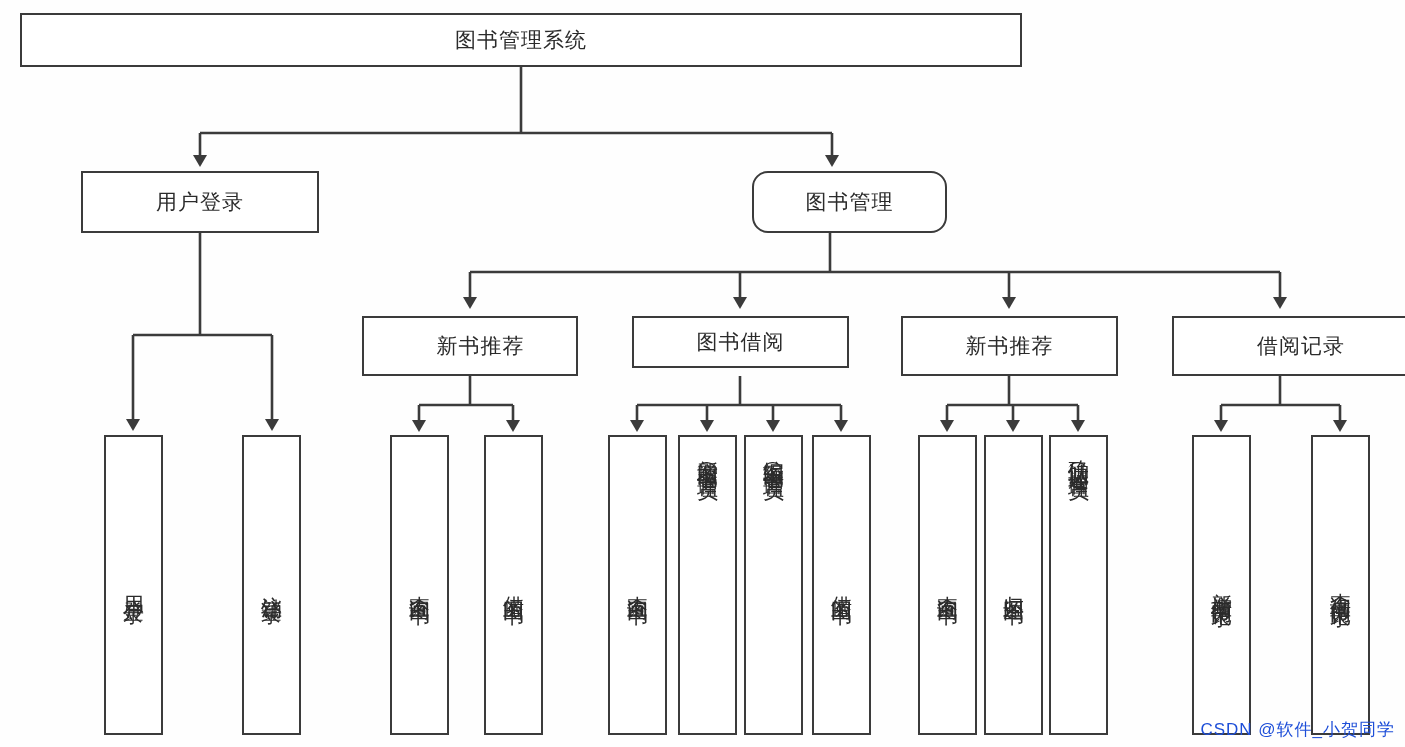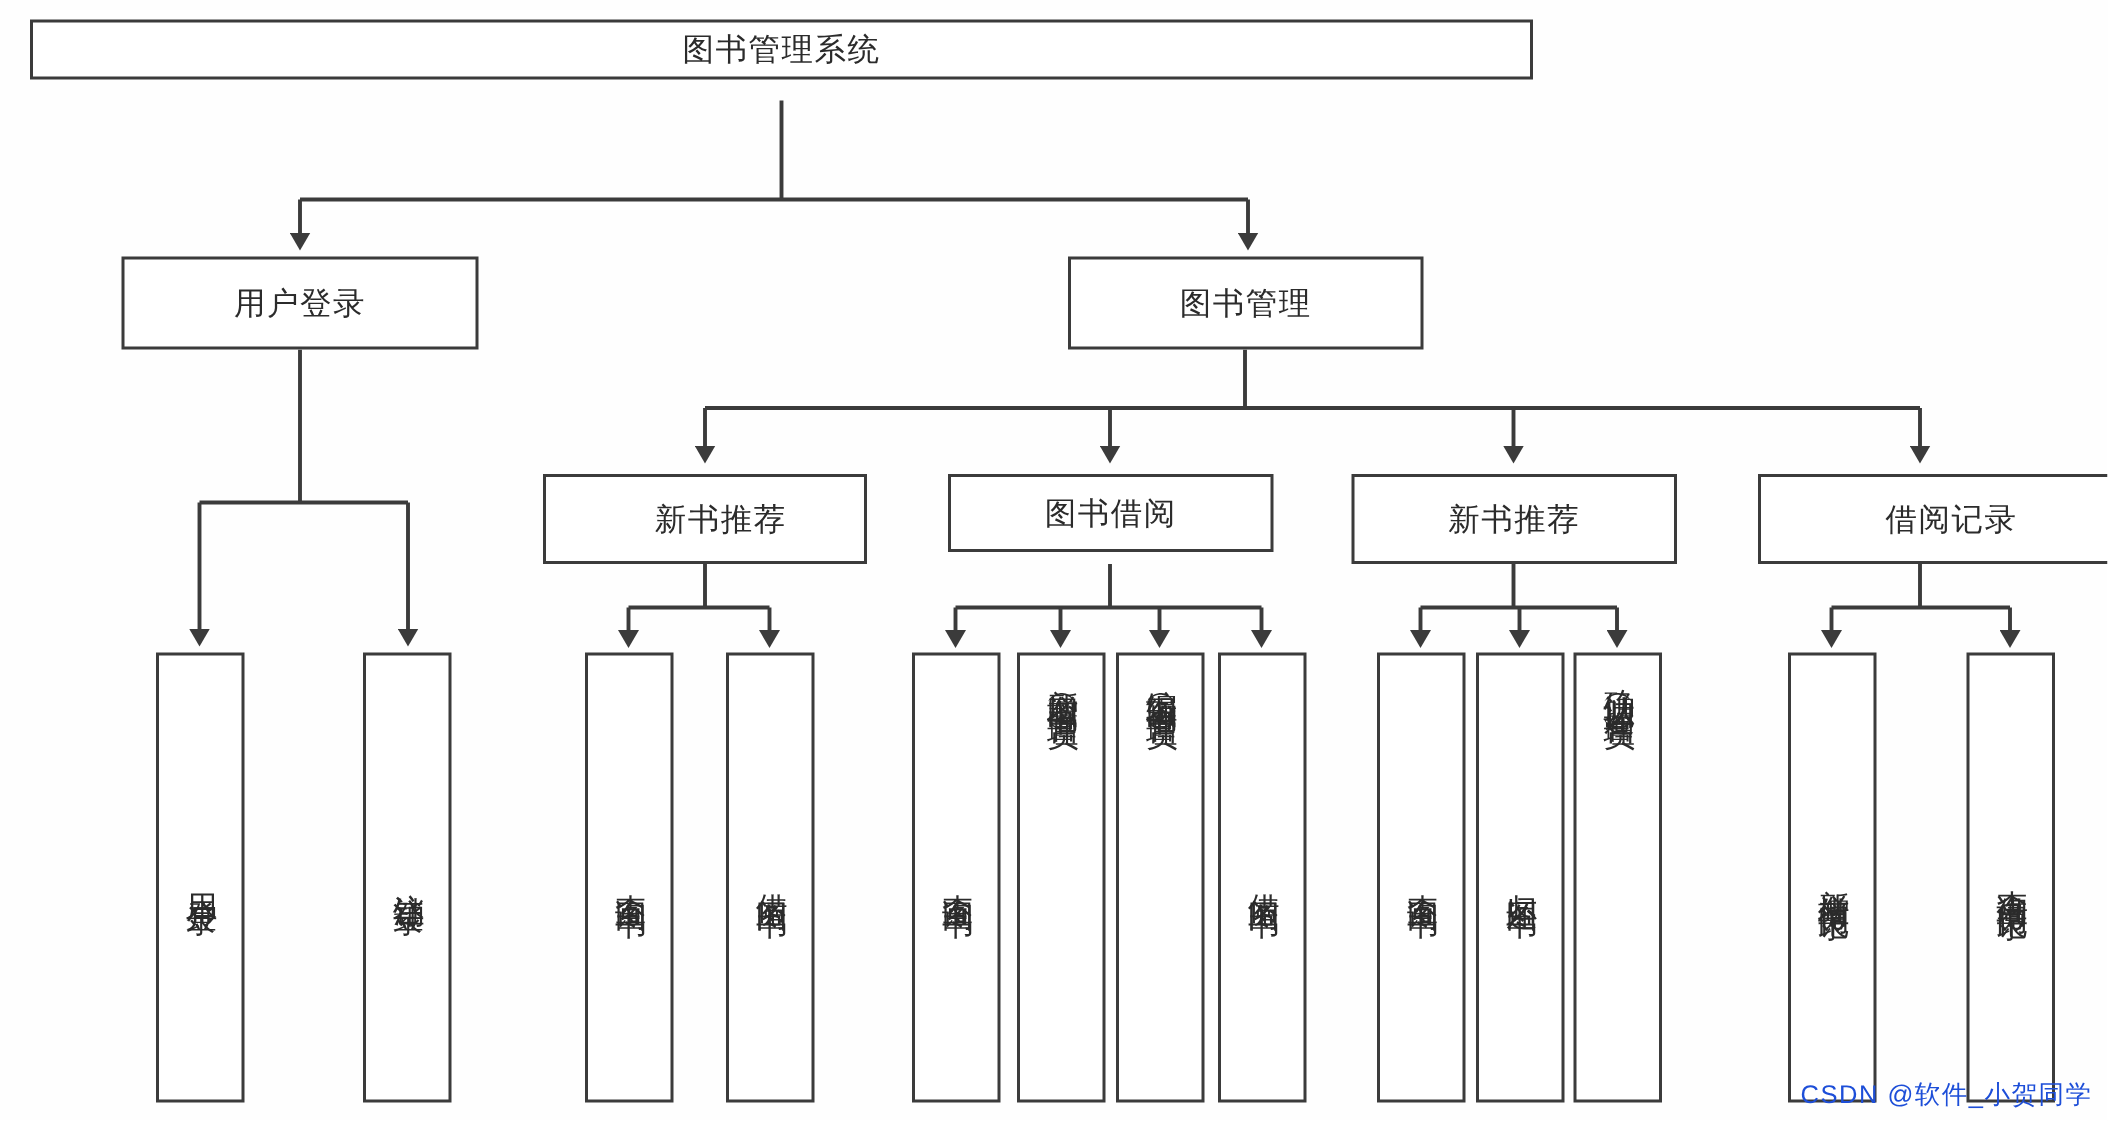--- a/index.html
+++ b/index.html
@@ -89,28 +89,28 @@
       <path d="M1013,405 L1013,421" marker-end="url(#ah)"></path>
       <path d="M1078,405 L1078,421" marker-end="url(#ah)"></path>
 
       <path d="M1280,376 L1280,405"></path>
       <path d="M1221,405 L1340,405"></path>
       <path d="M1221,405 L1221,421" marker-end="url(#ah)"></path>
       <path d="M1340,405 L1340,421" marker-end="url(#ah)"></path>
     </g>
   </svg>
 
-  <div class="node h" style="left:20px;top:13px;width:1002px;height:40px;">
+  <div class="node h" style="left:20px;top:13px;width:1002px;height:54px;">
     <span>图书管理系统</span>
   </div>
 
   <div class="node h" style="left:81px;top:171px;width:238px;height:62px;">
     <span>用户登录</span>
   </div>
-  <div class="node h" style="left:712px;top:171px;width:237px;height:62px;">
+  <div class="node h" style="left:752px;top:171px;width:195px;height:62px;border-radius:16px;">
     <span>图书管理</span>
   </div>
 
   <div class="node h" style="left:362px;top:316px;width:216px;height:60px;padding-left:21px;">
     <span>新书推荐</span>
   </div>
   <div class="node h" style="left:632px;top:316px;width:217px;height:52px;">
     <span>图书借阅</span>
   </div>
   <div class="node h" style="left:901px;top:316px;width:217px;height:60px;">

